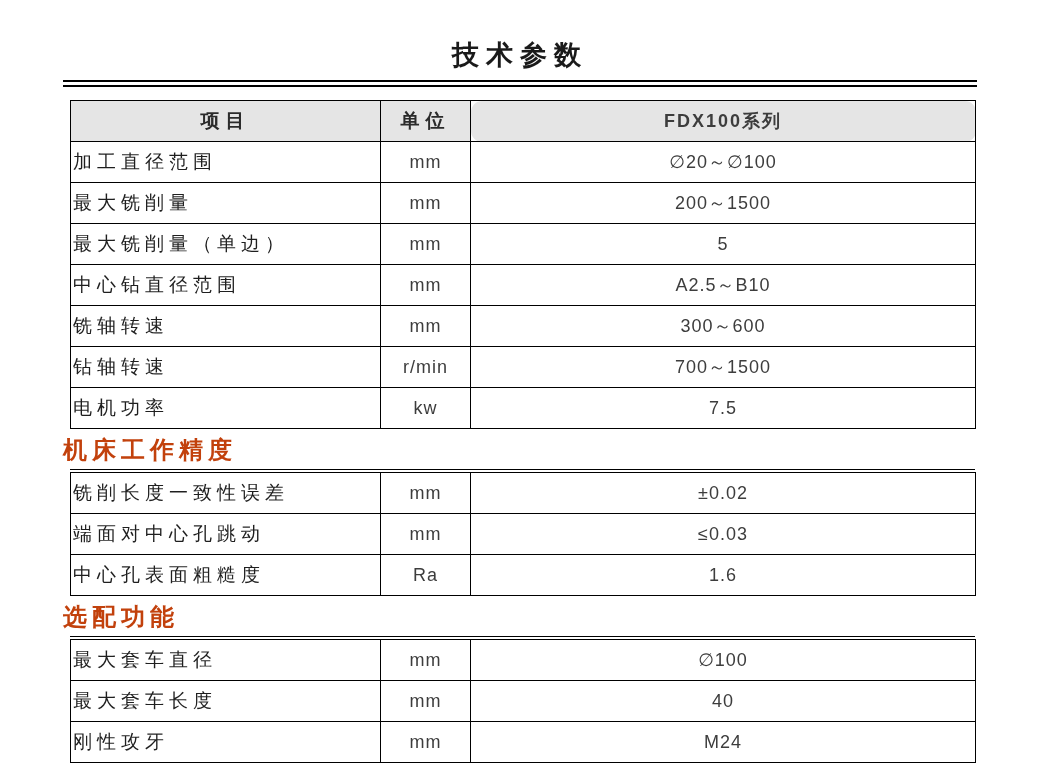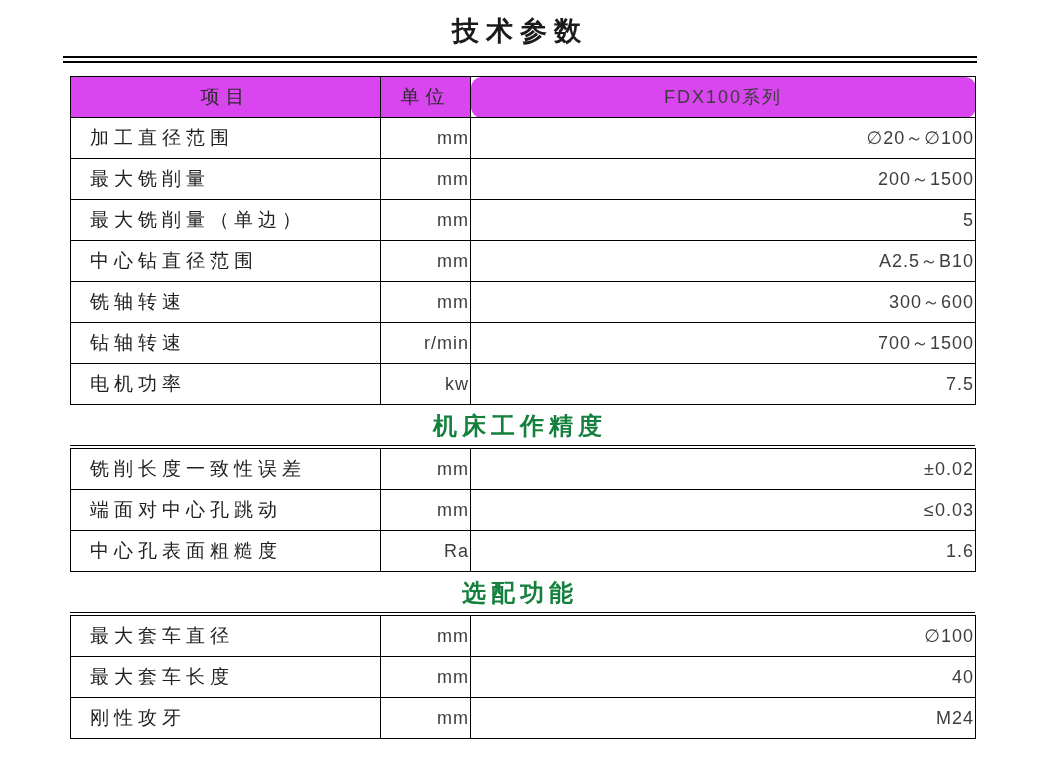--- a/index.html
+++ b/index.html
@@ -7,20 +7,21 @@
     position: relative;
     width: 1059px;
     height: 784px;
     background: #ffffff;
     overflow: hidden;
     font-family: "Liberation Serif", serif;
   }
   .content {
     margin-left: 63px;
     width: 914px;
+    margin-top: 24px;
   }
   .page-title {
     text-align: center;
     font-size: 27px;
     font-weight: bold;
     color: #1a1a1a;
     letter-spacing: 7px;
     padding-top: 13px;
     margin: 0;
     font-family: "Liberation Serif", serif;
@@ -48,55 +49,54 @@
   table.spec col.c1 { width: 310px; }
   table.spec col.c2 { width: 90px; }
   table.spec col.c3 { width: 505px; }
   table.spec th, table.spec td {
     border: 1px solid #000000;
     height: 38px;
     overflow: hidden;
     white-space: nowrap;
   }
   table.spec th {
-    background: #d946ef;
-    font-weight: normal;
+    background: #e5e5e5;
+    font-weight: bold;
     font-size: 19px;
     color: #2b2b2b;
     letter-spacing: 6px;
     text-align: center;
     font-family: "Liberation Serif", serif;
   }
   table.spec th.h-series {
     font-family: "Liberation Sans", sans-serif;
     letter-spacing: 2px;
     color: #3d3d3d;
     font-size: 18px;
     border-radius: 11px;
   }
   td.c-label {
     text-align: left;
-    padding-left: 19px;
+    padding-left: 2px;
     font-size: 19px;
     color: #1f1f1f;
     letter-spacing: 5px;
     font-family: "Liberation Serif", serif;
   }
   td.c-unit, td.c-value {
-    text-align: right;
+    text-align: center;
     font-family: "Liberation Sans", sans-serif;
     font-size: 18px;
     color: #3d3d3d;
     letter-spacing: 1px;
   }
   .section-title {
-    text-align: center;
     font-size: 24px;
     font-weight: bold;
-    color: #15803d;
+    color: #c2410c;
     letter-spacing: 5px;
     margin: 5px 0 3px 0;
     font-family: "Liberation Serif", serif;
   }
 </style>
 </head>
 <body>
 
 <div class="page">
   <div class="content">

